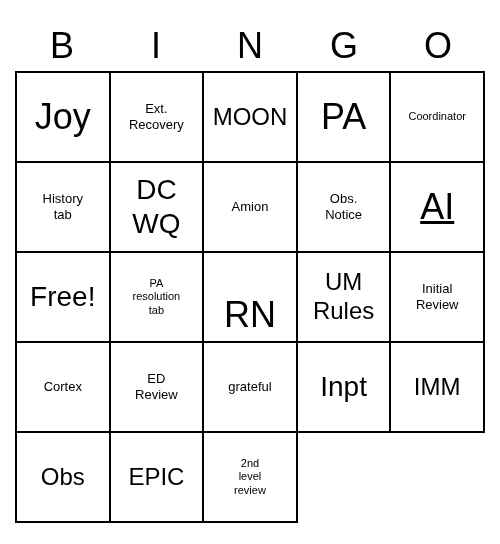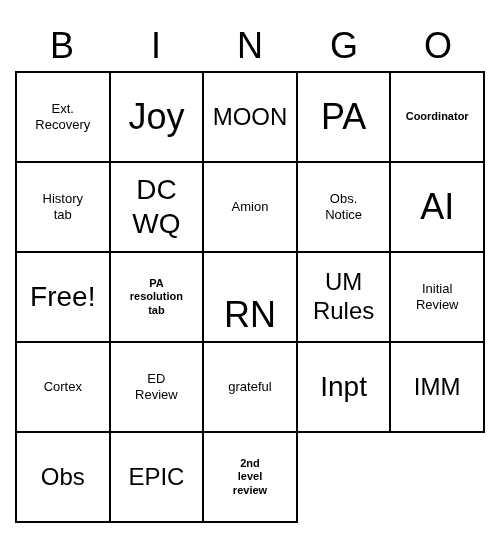--- a/index.html
+++ b/index.html
@@ -69,41 +69,40 @@
     .cell-text.medium {
       font-size: 24px;
     }
 
     .cell-text.small {
       font-size: 13px;
     }
 
     .cell-text.xsmall {
       font-size: 11px;
-      font-weight: bold;
     }
   </style>
 </head>
 <body>
 
 <div class="bingo-container">
   <div class="bingo-header">
   <div class="bingo-header-cell">B</div>
       <div class="bingo-header-cell">I</div>
       <div class="bingo-header-cell">N</div>
       <div class="bingo-header-cell">G</div>
       <div class="bingo-header-cell">O</div>
     </div>
   <div class="bingo-grid">
   <div class="bingo-cell">
+        <span class="cell-text large" style="white-space: pre-line;">Joy</span>
+      </div>
+      <div class="bingo-cell">
         <span class="cell-text small" style="white-space: pre-line;">Ext.
 Recovery</span>
-      </div>
-      <div class="bingo-cell">
-        <span class="cell-text large" style="white-space: pre-line;">Joy</span>
       </div>
       <div class="bingo-cell">
         <span class="cell-text medium" style="white-space: pre-line;">MOON</span>
       </div>
       <div class="bingo-cell">
         <span class="cell-text large" style="white-space: pre-line;">PA</span>
       </div>
       <div class="bingo-cell">
         <span class="cell-text xsmall" style="white-space: pre-line;">Coordinator</span>
       </div>
@@ -116,21 +115,21 @@
 WQ</span>
       </div>
       <div class="bingo-cell">
         <span class="cell-text small" style="white-space: pre-line;">Amion</span>
       </div>
       <div class="bingo-cell">
         <span class="cell-text small" style="white-space: pre-line;">Obs.
 Notice</span>
       </div>
       <div class="bingo-cell">
-        <span class="cell-text large" style="white-space: pre-line;">AI</span>
+        <span class="cell-text large" style="white-space: pre-line; text-decoration: underline;">AI</span>
       </div>
       <div class="bingo-cell">
         <span class="cell-text medium-large" style="white-space: pre-line;">Free!</span>
       </div>
       <div class="bingo-cell">
         <span class="cell-text xsmall" style="white-space: pre-line;">PA
 resolution
 tab</span>
       </div>
       <div class="bingo-cell">

